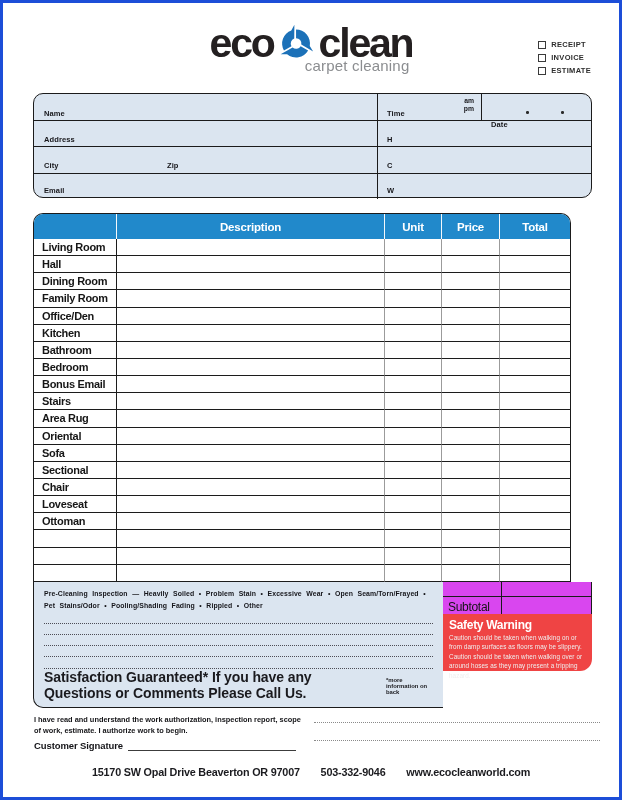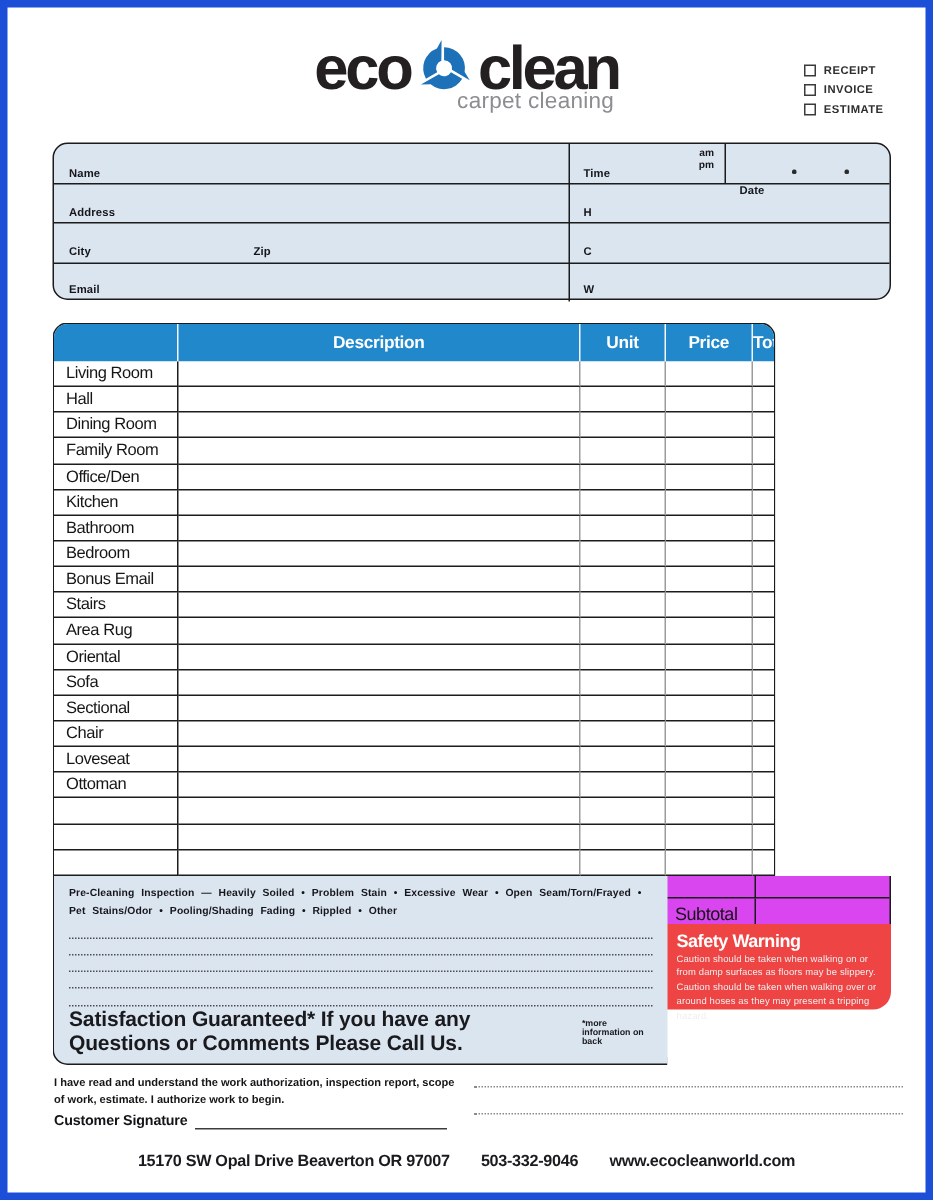--- a/index.html
+++ b/index.html
@@ -1,19 +1,19 @@
 <!DOCTYPE html>
 <html><head>
 <meta charset="utf-8">
 <style>
   * { margin:0; padding:0; box-sizing:border-box; }
   html,body { background:#fff; }
   .page {
     position:relative; width:622px; height:800px;
-    border:5px solid #1d4ed8; background:#fff; overflow:hidden;
+    border:3px solid #1d4ed8; background:#fff; overflow:hidden;
     font-family:"Liberation Sans", sans-serif; color:#1c1c1e;
   }
 
   
   .logo-wrap { position:absolute; top:20px; left:50%; transform:translateX(-50%); display:flex; flex-direction:column; align-items:flex-end; }
   .logo-row { display:flex; align-items:center; }
   .logo-word { font-size:41px; font-weight:bold; letter-spacing:-2.2px; color:#242021; line-height:1; }
   .logo-icon { width:41px; height:41px; margin:0 2px; }
   .logo-sub { font-size:15px; color:#8b8d90; letter-spacing:0.2px; margin-top:-7px; padding-right:3px; }
 
@@ -26,30 +26,30 @@
   .cust { position:absolute; left:30px; top:90px; width:559px; height:105px;
           background:#dbe5f0; border:1.5px solid #1b1b1b; border-radius:10px; }
   .cust .hline { position:absolute; left:0; right:0; height:0; border-top:1.1px solid #1b1b1b; }
   .cust .vline { position:absolute; width:0; border-left:1.1px solid #1b1b1b; }
   .flabel { position:absolute; font-size:7.5px; color:#16161a; font-weight:600; letter-spacing:0.1px; }
   .ampm { position:absolute; font-size:6.8px; color:#16161a; text-align:right; line-height:1.25; font-weight:600; }
   .dot { position:absolute; width:2.5px; height:2.5px; border-radius:50%; background:#2a2a2a; }
 
   
   .cols { display:grid; grid-template-columns:83px 268px 57px 58px 1fr; }
-  .table { position:absolute; left:30px; top:210px; width:482px;
+  .table { position:absolute; left:30px; top:210px; width:538px;
            border:1.5px solid #1b1b1b; border-bottom:none; border-radius:10px 10px 0 0; overflow:hidden; }
   .thead { height:25px; background:#2189cb; }
   .thead .hc { display:flex; align-items:center; justify-content:center;
                color:#fff; font-size:11.5px; font-weight:bold; letter-spacing:-0.2px;
                border-right:1.5px solid #f4f8fb; }
   .thead .hc:last-child { border-right:none; }
   .trow { height:17.15px; background:#fff; }
   .trow .c { border-right:1.4px solid #9b9b9b; border-bottom:1.05px solid #1c1c1c; }
-  .trow .c.room { border-right:1.4px solid #1c1c1c; font-size:11px; font-weight:normal; letter-spacing:-0.3px;
+  .trow .c.room { border-right:1.4px solid #1c1c1c; font-size:11px; font-weight:bold; letter-spacing:-0.3px;
                   color:#161616; display:flex; align-items:center; padding-left:8px; }
   .trow .c:last-child { border-right:none; }
 
   
   .summary { position:absolute; left:438px; top:578.5px; width:151px;
              border-left:1.5px solid #1b1b1b; border-right:1.5px solid #1b1b1b; background:#d946ef; }
   .srow { display:grid; grid-template-columns:60px 1fr; border-bottom:1.2px solid #1b1b1b; }
   .srow .sl { border-right:1.4px solid #1b1b1b; display:flex; align-items:center; padding-left:6px;
               font-size:12px; letter-spacing:-0.3px; color:#141414; }
   .srow.empty1 { height:15px; } .srow.label1 { height:21px; } .srow.empty2 { height:13px; } .srow.label2 { height:20px; }

